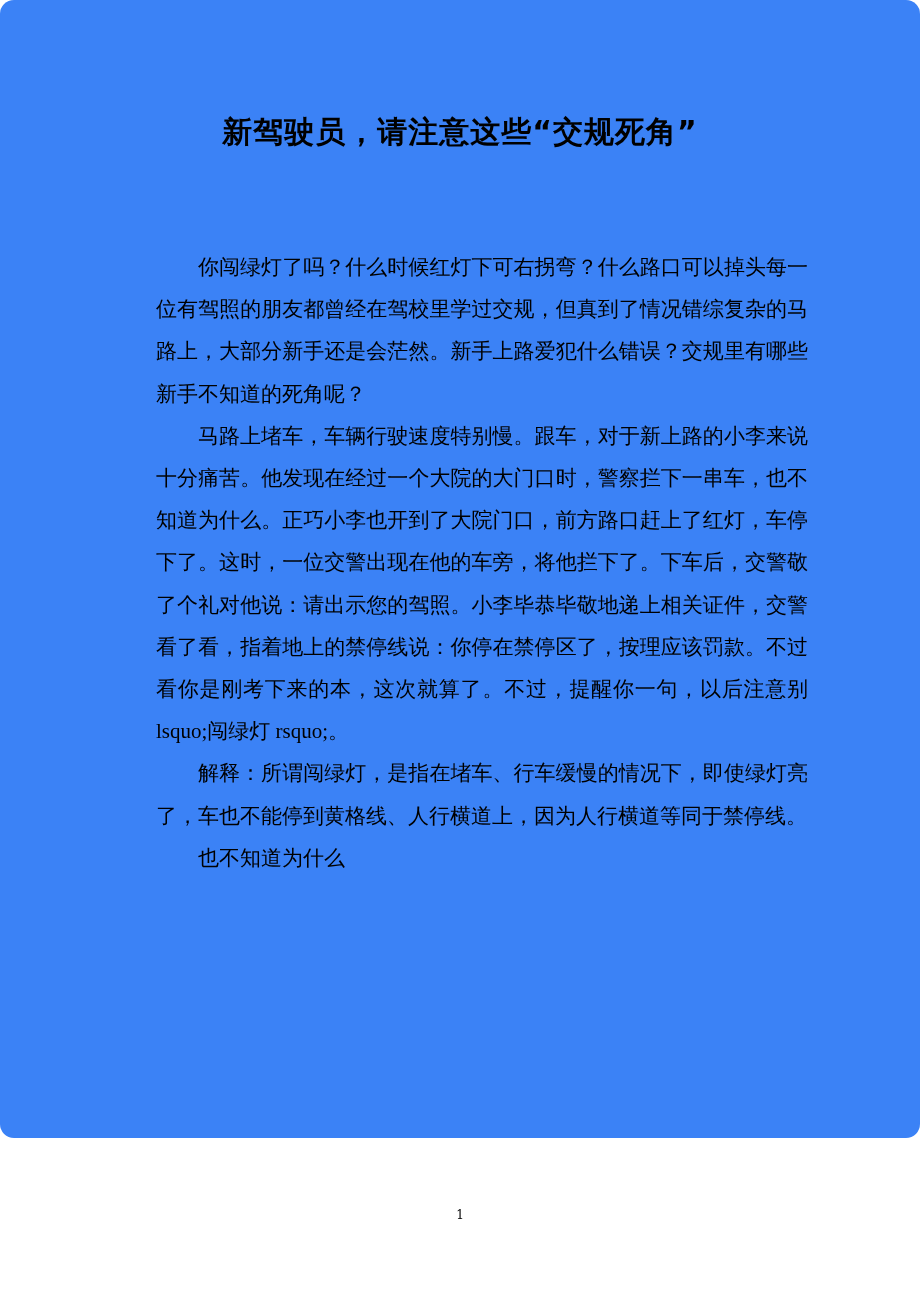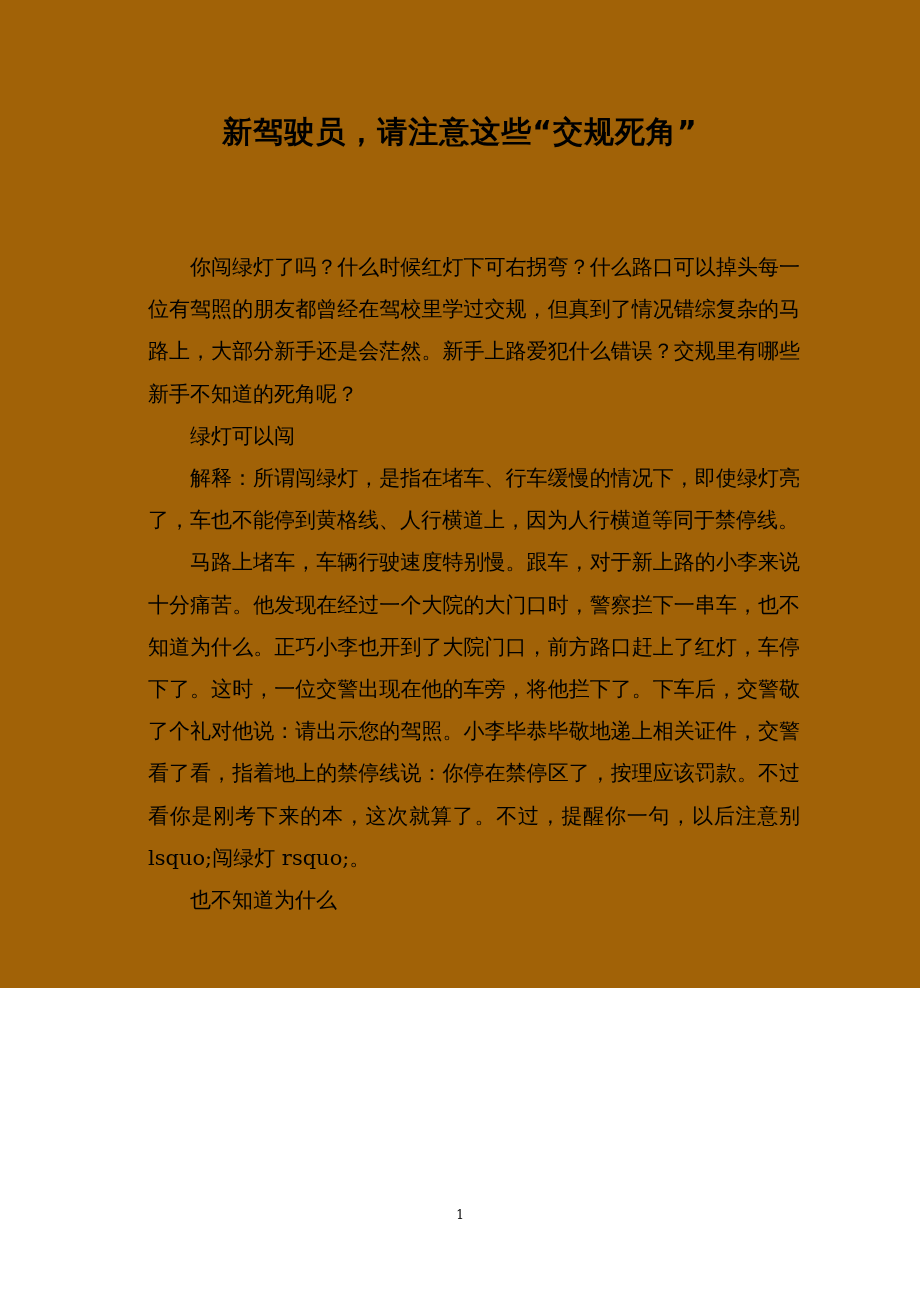--- a/index.html
+++ b/index.html
@@ -1,32 +1,31 @@
 <!DOCTYPE html>
 <html><head>
 <meta charset="utf-8">
 <style>
   html, body { margin: 0; padding: 0; background: #ffffff; }
   body { width: 920px; height: 1302px; position: relative; overflow: hidden;
          font-family: "DejaVu Serif", "Liberation Serif", serif; color: #000; }
-  .page { position: absolute; left: 0; top: 0; width: 920px; height: 988px; background: #a16207; }
+  .page { position: absolute; left: 0; top: 0; width: 920px; height: 1138px; background: #3b82f6; border-radius: 14px; }
   .title { position: absolute; left: 0; width: 920px; top: 112px; text-align: center;
            font-family: "DejaVu Sans", "Liberation Sans", sans-serif;
            font-size: 30px; font-weight: bold; letter-spacing: 1px; line-height: 40px; }
-  .body { position: absolute; left: 148px; width: 652px; top: 246px; }
+  .body { position: absolute; left: 156px; width: 652px; top: 246px; font-family: Liberation Serif, serif; }
   .para { margin: 0; font-size: 21px; line-height: 42.2px; text-align: justify; text-indent: 42px; }
   .page-number { position: absolute; left: 0; width: 920px; top: 1208px; text-align: center;
                  font-size: 12px; line-height: 14px; }
 </style>
 </head>
 <body>
 
 <div class="page">
   <div class="title">新驾驶员，请注意这些“交规死角”</div>
   <div class="body">
     <p class="para">你闯绿灯了吗？什么时候红灯下可右拐弯？什么路口可以掉头每一位有驾照的朋友都曾经在驾校里学过交规，但真到了情况错综复杂的马路上，大部分新手还是会茫然。新手上路爱犯什么错误？交规里有哪些新手不知道的死角呢？</p>
-    <p class="para">绿灯可以闯</p>
+    <p class="para">马路上堵车，车辆行驶速度特别慢。跟车，对于新上路的小李来说十分痛苦。他发现在经过一个大院的大门口时，警察拦下一串车，也不知道为什么。正巧小李也开到了大院门口，前方路口赶上了红灯，车停下了。这时，一位交警出现在他的车旁，将他拦下了。下车后，交警敬了个礼对他说：请出示您的驾照。小李毕恭毕敬地递上相关证件，交警看了看，指着地上的禁停线说：你停在禁停区了，按理应该罚款。不过看你是刚考下来的本，这次就算了。不过，提醒你一句，以后注意别 lsquo;闯绿灯 rsquo;。</p>
     <p class="para">解释：所谓闯绿灯，是指在堵车、行车缓慢的情况下，即使绿灯亮了，车也不能停到黄格线、人行横道上，因为人行横道等同于禁停线。</p>
-    <p class="para">马路上堵车，车辆行驶速度特别慢。跟车，对于新上路的小李来说十分痛苦。他发现在经过一个大院的大门口时，警察拦下一串车，也不知道为什么。正巧小李也开到了大院门口，前方路口赶上了红灯，车停下了。这时，一位交警出现在他的车旁，将他拦下了。下车后，交警敬了个礼对他说：请出示您的驾照。小李毕恭毕敬地递上相关证件，交警看了看，指着地上的禁停线说：你停在禁停区了，按理应该罚款。不过看你是刚考下来的本，这次就算了。不过，提醒你一句，以后注意别 lsquo;闯绿灯 rsquo;。</p>
     <p class="para">也不知道为什么</p>
   </div>
   <div class="page-number">1</div>
 </div>
 
 </body></html>

